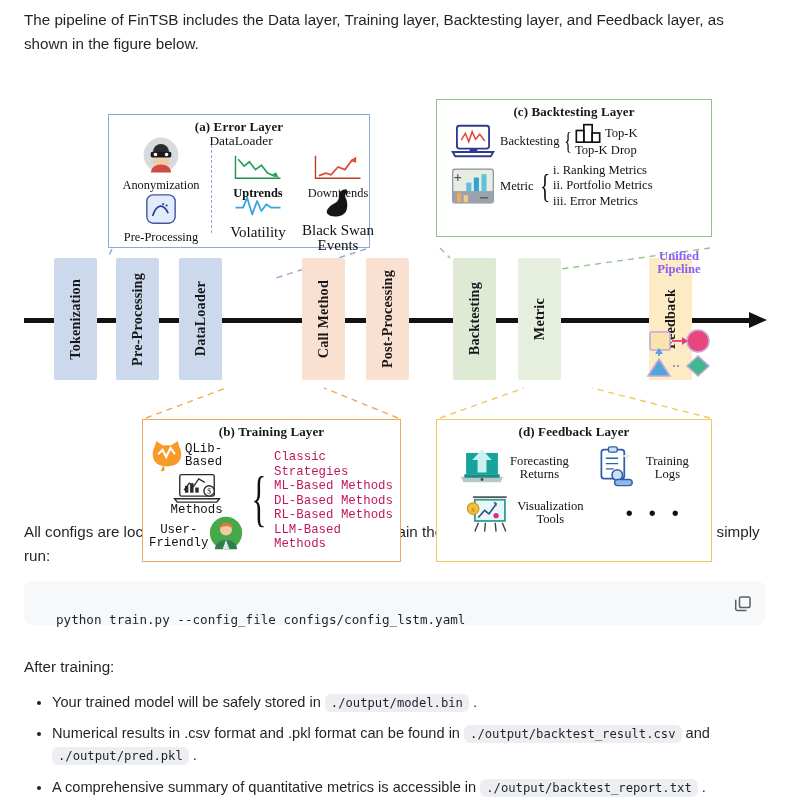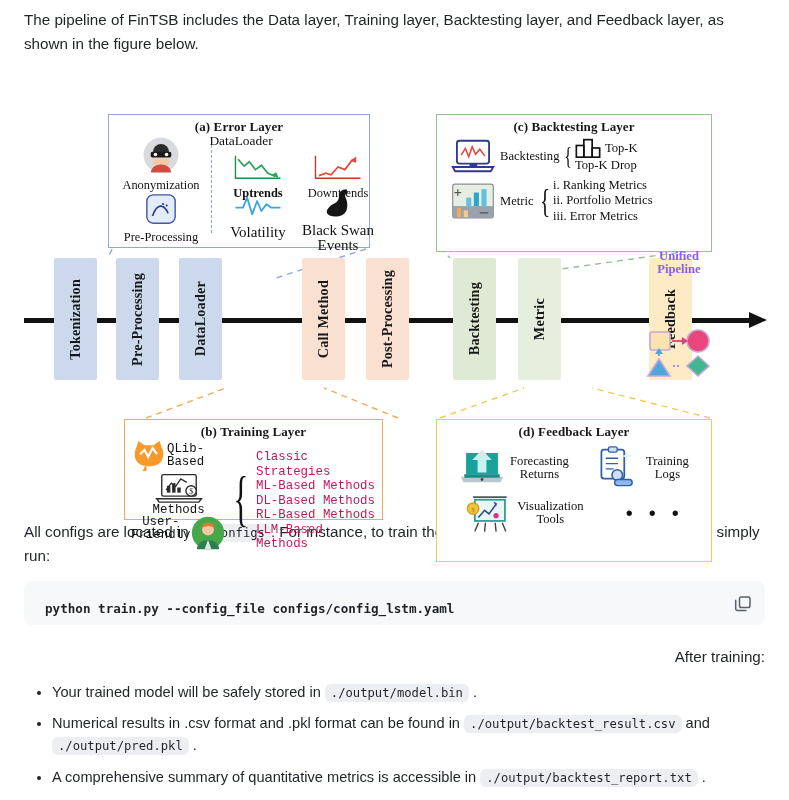--- a/index.html
+++ b/index.html
@@ -5,21 +5,21 @@
   html,body{margin:0;padding:0;}
   body{
     width:789px;height:800px;overflow:hidden;background:#ffffff;
     font-family:"Liberation Sans", sans-serif;
     color:#1f2328;-webkit-font-smoothing:antialiased;
   }
   .page{width:789px;height:800px;position:relative;box-sizing:border-box;padding:0 24px;}
 
   
   .para{font-size:15.2px;line-height:1.58;color:#1f2328;margin:8px 0 0 0;}
-  .para.after{margin-top:20px;text-align:right;}
+  .para.after{margin-top:30px;}
   code.inline{
     font-family:"DejaVu Sans Mono", monospace;
     font-size:12.2px;background:#eceef1;border-radius:6px;
     padding:2px 6px;color:#1f2328;white-space:nowrap;
   }
 
   
   .figure{position:relative;width:741px;height:450px;margin-top:6px;}
 
   .layerbox{position:absolute;background:#fff;box-sizing:border-box;}
@@ -34,29 +34,29 @@
   .dl-left{width:92px;display:flex;flex-direction:column;align-items:center;justify-content:space-around;}
   .dl-div{width:0;border-left:1.6px dashed #8fa8d8;margin:4px 7px 6px 4px;}
   .dl-right{flex:1;position:relative;}
   .dl-cell{position:absolute;text-align:center;width:82px;}
   .cap{font-family:"Liberation Serif", serif;font-size:12.4px;color:#111;line-height:1.02;margin-top:1px;}
   .cap.sm{font-size:15px;}
   .dlhdr{position:absolute;left:84px;top:-2px;width:96px;text-align:center;
          font-family:"Liberation Serif", serif;font-size:13.4px;color:#111;}
 
   
-  #box-back{left:412px;top:52px;width:276px;height:138px;border:1.6px solid #93c28f;}
+  #box-back{left:412px;top:37px;width:276px;height:138px;border:1.6px solid #93c28f;}
   .bt-row{display:flex;align-items:center;padding-left:14px;margin-top:2px;}
   .bt-lab{font-family:"Liberation Serif", serif;font-size:12.6px;color:#111;margin:0 3px 0 5px;}
   .brace{font-family:"Liberation Serif", serif;font-size:30px;line-height:0.8;color:#111;
          font-weight:300;transform:scaleX(.62);display:inline-block;}
   .bt-items{font-family:"Liberation Serif", serif;font-size:12.6px;color:#111;line-height:1.22;}
 
   
-  #box-train{left:100px;top:357px;width:259px;height:101px;border:1.6px solid #f0a95c;}
+  #box-train{left:118px;top:357px;width:259px;height:143px;border:1.6px solid #f0a95c;}
   .tr-wrap{display:flex;padding:0 6px;}
   .tr-left{width:104px;position:relative;height:118px;}
   .tr-lab{font-family:Liberation Mono, monospace;font-size:12.4px;color:#111;line-height:1.05;text-align:center;}
   .tr-list{font-family:Liberation Mono, monospace;font-size:12.4px;color:#be185d;line-height:1.17;padding-top:4px;}
 
   
   #box-feed{left:412px;top:357px;width:276px;height:143px;border:1.6px solid #f0c95c;}
   .fb-row{display:flex;align-items:center;justify-content:space-around;padding:0 8px;}
   .fb-cell{display:flex;align-items:center;gap:5px;}
   .fb-lab{font-family:"Liberation Serif", serif;font-size:12.6px;color:#111;line-height:1.05;text-align:center;}
@@ -81,22 +81,22 @@
   }
 
   .connector{position:absolute;left:0;top:0;width:741px;height:450px;pointer-events:none;}
 
   
   .codeblock{
     position:relative;background:#f6f8fa;border-radius:8px;
     margin-top:13px;padding:15px 16px;height:44px;box-sizing:border-box;
   }
   .codeblock pre{
-    margin:5px;font-family:"DejaVu Sans Mono", monospace;font-size:12.6px;
-    color:#1f2328;white-space:pre;font-weight:bold;
+    margin:16px;font-family:"DejaVu Sans Mono", monospace;font-size:12.6px;
+    color:#1f2328;white-space:pre;
   }
   .copybtn{position:absolute;right:12px;top:13px;width:20px;height:20px;cursor:pointer;}
 
   
   ul.bullets{margin:12px 0 0 0;padding-left:28px;}
   ul.bullets li{
     font-size:14.6px;line-height:1.52;margin-bottom:9px;color:#1f2328;
   }
   ul.bullets li::marker{font-size:13px;}
 </style>
@@ -300,21 +300,21 @@
               <polyline points="14,22 20,14 25,18 31,9 38,13" stroke="#2b2b2b" stroke-width="1.5" fill="none"></polyline>
               <rect x="15" y="17" width="4" height="8" fill="#2b2b2b"></rect>
                 <rect x="21" y="14" width="4" height="11" fill="#2b2b2b"></rect>
               <rect x="27" y="19" width="4" height="6" fill="#2b2b2b"></rect>
               <circle cx="43" cy="23" r="6" fill="#fff" stroke="#2b2b2b" stroke-width="1.6"></circle>
               <text x="43" y="27" font-size="9" text-anchor="middle" fill="#2b2b2b" font-family="serif">$</text>
               <path d="M3 32 h52 l-3 4 h-46z" fill="#fff" stroke="#2b2b2b" stroke-width="1.6"></path>
             </svg>
             <div class="tr-lab">Methods</div>
           </div>
-          <div style="display:flex;align-items:flex-start;margin-top:-1px;">
+          <div style="display:flex;align-items:flex-end;margin-top:-1px;">
             <div class="tr-lab">User-<br>Friendly</div>
             <svg width="34" height="34" viewBox="0 0 40 40">
               <circle cx="20" cy="20" r="19" fill="#47a84a"></circle>
               <path d="M20 9 a7 7 0 0 1 7 7 a7 7 0 0 1 -14 0 a7 7 0 0 1 7 -7z" fill="#f3c9a4"></path>
               <path d="M12 14 q3 -7 9 -6 q7 1 7 7 q-4 -4 -9 -3 q-5 1 -7 2z" fill="#e07a3a"></path>
               <path d="M7 39 a13 11 0 0 1 26 0z" fill="#2e7d4f"></path>
               <path d="M20 28 l4 11 h-8z" fill="#d8e8e8"></path>
             </svg>
           </div>
         </div>

